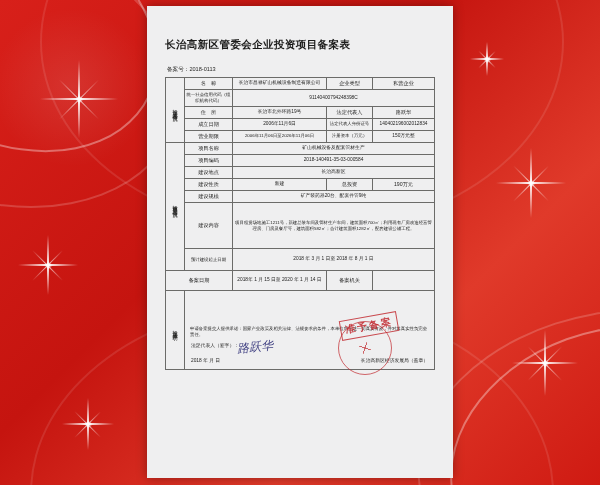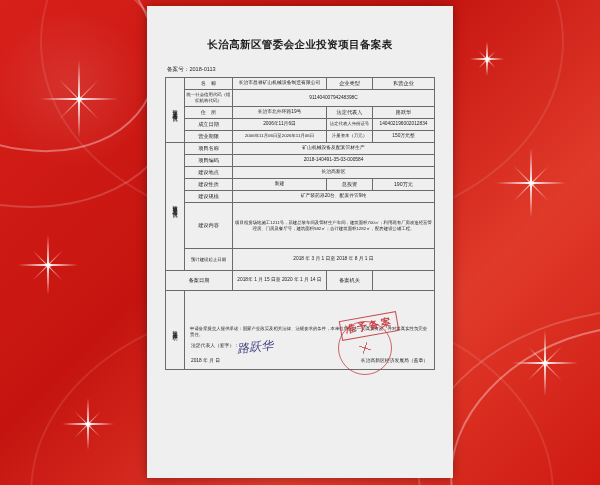--- a/index.html
+++ b/index.html
@@ -39,21 +39,21 @@
 
   
   .paper{
     position:absolute;left:147px;top:6px;width:306px;height:472px;
     background:#efeff0;
     box-shadow:0 0 10px rgba(0,0,0,0.35);
     color:#20201f;
   }
   .paper-inner{padding:22px 18px 10px 18px;}
   .doc-title{
-    text-align:center;font-size:10.5px;font-weight:bold;letter-spacing:0.4px;
+    text-align:left;font-size:10.5px;font-weight:bold;letter-spacing:0.4px;
     margin:10px 0 14px 0;color:#1b1b1a;
   }
   .recordno{font-size:5.6px;margin:0 0 3px 2px;color:#2a2a28;}
   table.main{
     width:100%;border-collapse:collapse;table-layout:fixed;
     font-size:5.2px;color:#1d1d1c;
   }
   table.main td{
     border:0.6px solid #6b6b69;
     padding:2px 1px;

